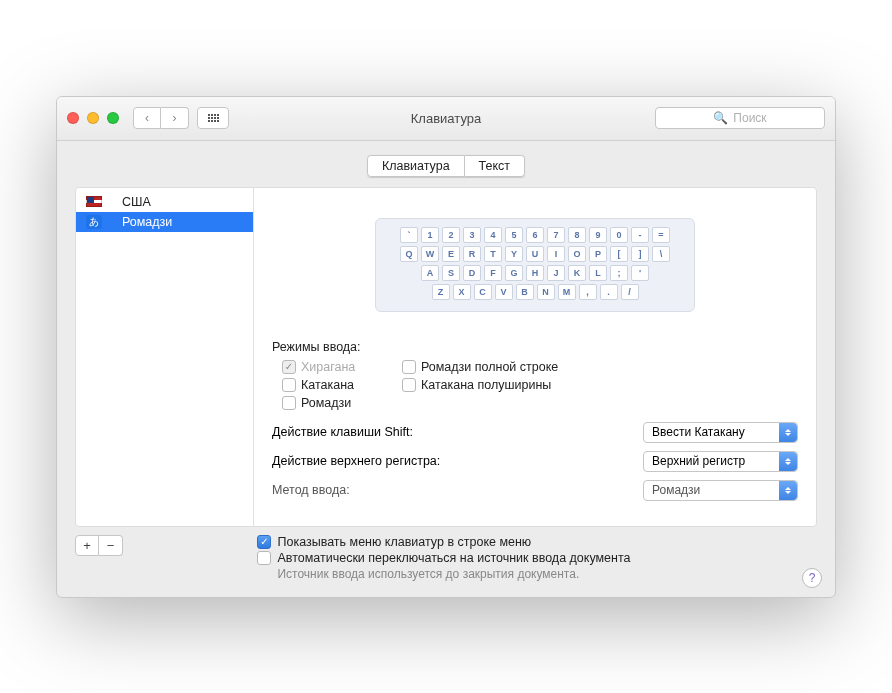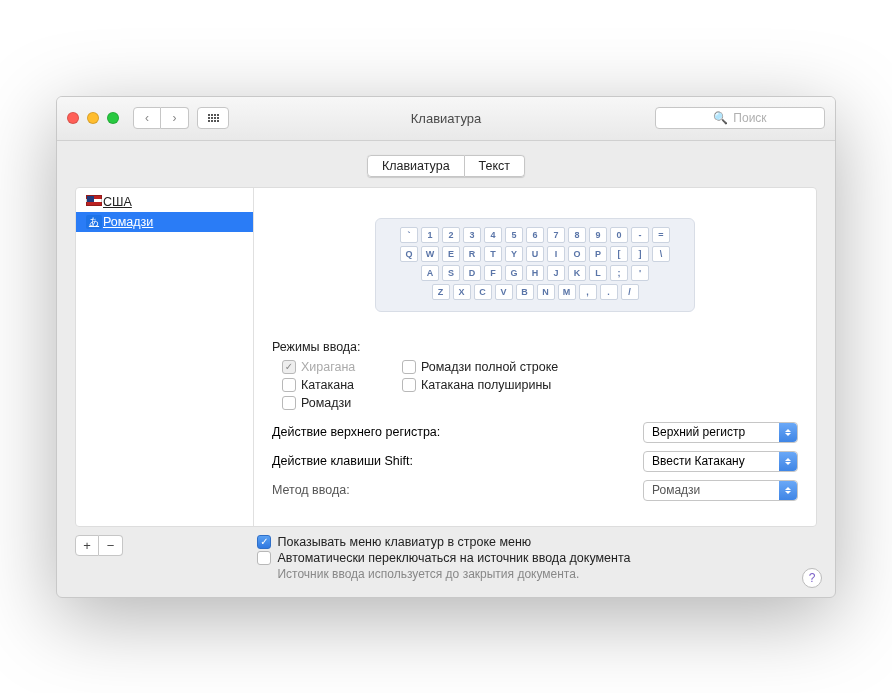--- a/index.html
+++ b/index.html
@@ -21,21 +21,21 @@
 .search { margin-left: auto; width: 170px; height: 22px; background: #fff; border: 1px solid #c6c6c6; border-radius: 4px; display: flex; align-items: center; justify-content: center; gap: 5px; color: #b0b0b0; font-size: 12px; }
 .content { padding: 14px 18px 16px; }
 .tabs { display: flex; justify-content: center; margin-bottom: 10px; }
 .tabseg { display: flex; border-radius: 4px; overflow: hidden; box-shadow: 0 0.5px 1px rgba(0,0,0,0.15); }
 .tab { padding: 3px 14px; font-size: 12.5px; background: #fff; border: 1px solid #c6c6c6; border-left: none; color: #222; }
 .tab:first-child { border-left: 1px solid #c6c6c6; border-radius: 4px 0 0 4px; }
 .tab:last-child { border-radius: 0 4px 4px 0; }
 .tab.active { background: #5a9ded; background: linear-gradient(#62a6f6,#4a90e8); color: #fff; border-color: #3c7dd2; }
 .panel { display: flex; background: #fff; border: 1px solid #ddd; border-radius: 4px; height: 340px; }
 .sidebar { width: 178px; border-right: 1px solid #e0e0e0; padding-top: 4px; }
-.srow { display: flex; gap: 1px; padding: 3px 10px; font-size: 12.5px; color: #222; text-decoration: underline; }
+.srow { display: flex; align-items: center; gap: 20px; padding: 3px 10px; font-size: 12.5px; color: #222; }
 .srow.sel { background: #2a7cf6; color: #fff; }
 .flag { width: 16px; height: 11px; border: 0.5px solid rgba(0,0,0,0.2); display: inline-block; }
 .flag-us { background: linear-gradient(#b22,#b22 33%,#fff 33%,#fff 66%,#b22 66%); position: relative; }
 .flag-us::before { content:""; position:absolute; width:7px; height:6px; background:#223a7a; }
 .flag-ru { background: linear-gradient(#fff 33%,#0039a6 33% 66%,#d52b1e 66%); }
 .flag-jp { width:16px; height:14px; background:#1e73e8; border:none; border-radius:2px; color:#fff; font-size:10px; display:flex; align-items:center; justify-content:center; }
 .detail { flex: 1; padding: 14px 18px 0 18px; overflow: hidden; position: relative; }
 .kbd { width: 320px; margin: 16px auto 18px; background: #edf0f6; border: 1px solid #d8dde6; border-radius: 6px; padding: 8px 6px; }
 .krow { display: flex; justify-content: center; gap: 3px; margin-bottom: 3px; }
 .key { width: 18px; height: 16px; background: #fff; border: 1px solid #cbd3e0; border-radius: 2px; font-size: 9px; color: #5a75a8; display: flex; align-items: center; justify-content: center; font-weight: 600; }
@@ -202,30 +202,30 @@
                   <span class="box"></span>
                   <span>Катакана полуширины</span>
                 </label>
                 <label class="chk">
                   <span class="box"></span>
                   <span>Ромадзи</span>
                 </label>
               </div>
 
         <div class="optrow">
-          <span>Действие верхнего регистра:</span>
+          <span>Действие клавиши Shift:</span>
           <div class="select">
-            <span>Верхний регистр</span>
+            <span>Ввести Катакану</span>
             <span class="selarrow"></span>
           </div>
         </div>
         <div class="optrow">
-          <span>Действие клавиши Shift:</span>
+          <span>Действие верхнего регистра:</span>
           <div class="select">
-            <span>Ввести Катакану</span>
+            <span>Верхний регистр</span>
             <span class="selarrow"></span>
           </div>
         </div>
         <div class="optrow cutrow">
           <span>Метод ввода:</span>
           <div class="select">
             <span>Ромадзи</span>
             <span class="selarrow"></span>
           </div>
         </div>

